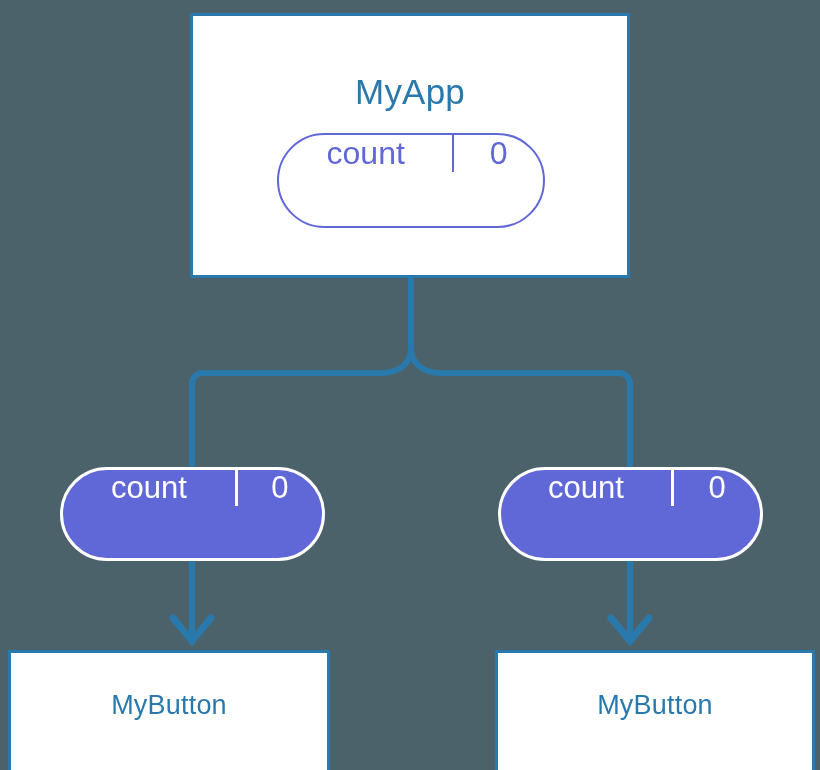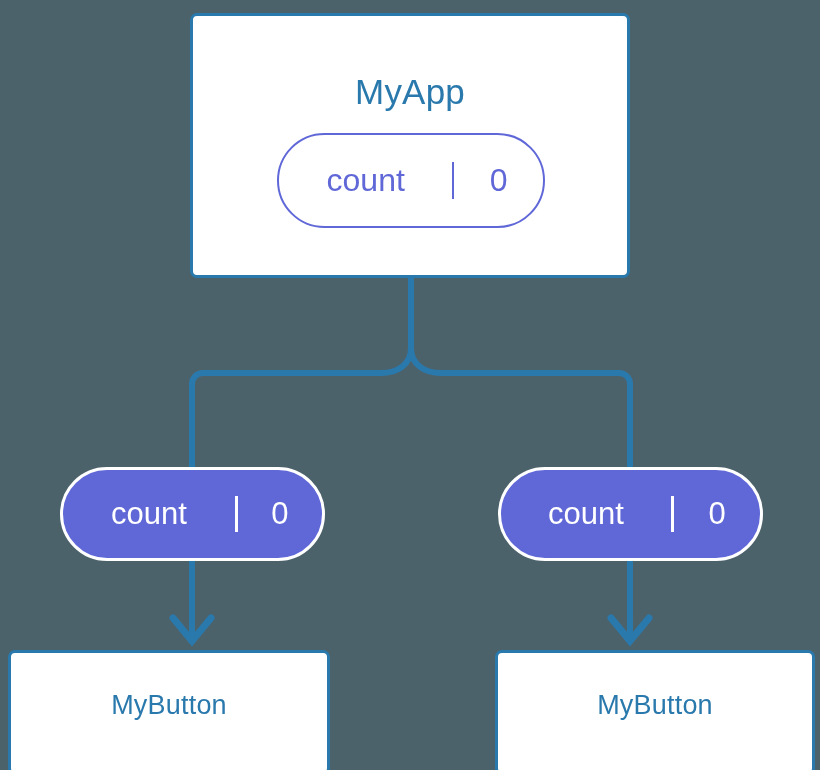--- a/index.html
+++ b/index.html
@@ -26,21 +26,21 @@
     width: 820px;
     height: 770px;
     z-index: 1;
   }
   
   .node-box {
     position: absolute;
     box-sizing: border-box;
     background: #ffffff;
     border: 3px solid #2a79ad;
-    border-radius: 7px;
+    border-radius: 1px;
     z-index: 2;
   }
   .node-title {
     position: absolute;
     left: 0;
     right: 0;
     text-align: center;
     color: #2a79ad;
     font-weight: 400;
     letter-spacing: 0.2px;
@@ -72,21 +72,21 @@
   }
   .button-card .node-title {
     top: 37px;
     font-size: 27px;
   }
   
   .pill {
     position: absolute;
     box-sizing: border-box;
     display: flex;
-    align-items: center;
+    align-items: flex-start;
     border-radius: 999px;
     overflow: hidden;
     z-index: 3;
   }
   .pill-key, .pill-val {
     display: flex;
     align-items: center;
     justify-content: center;
     box-sizing: border-box;
     white-space: nowrap;

